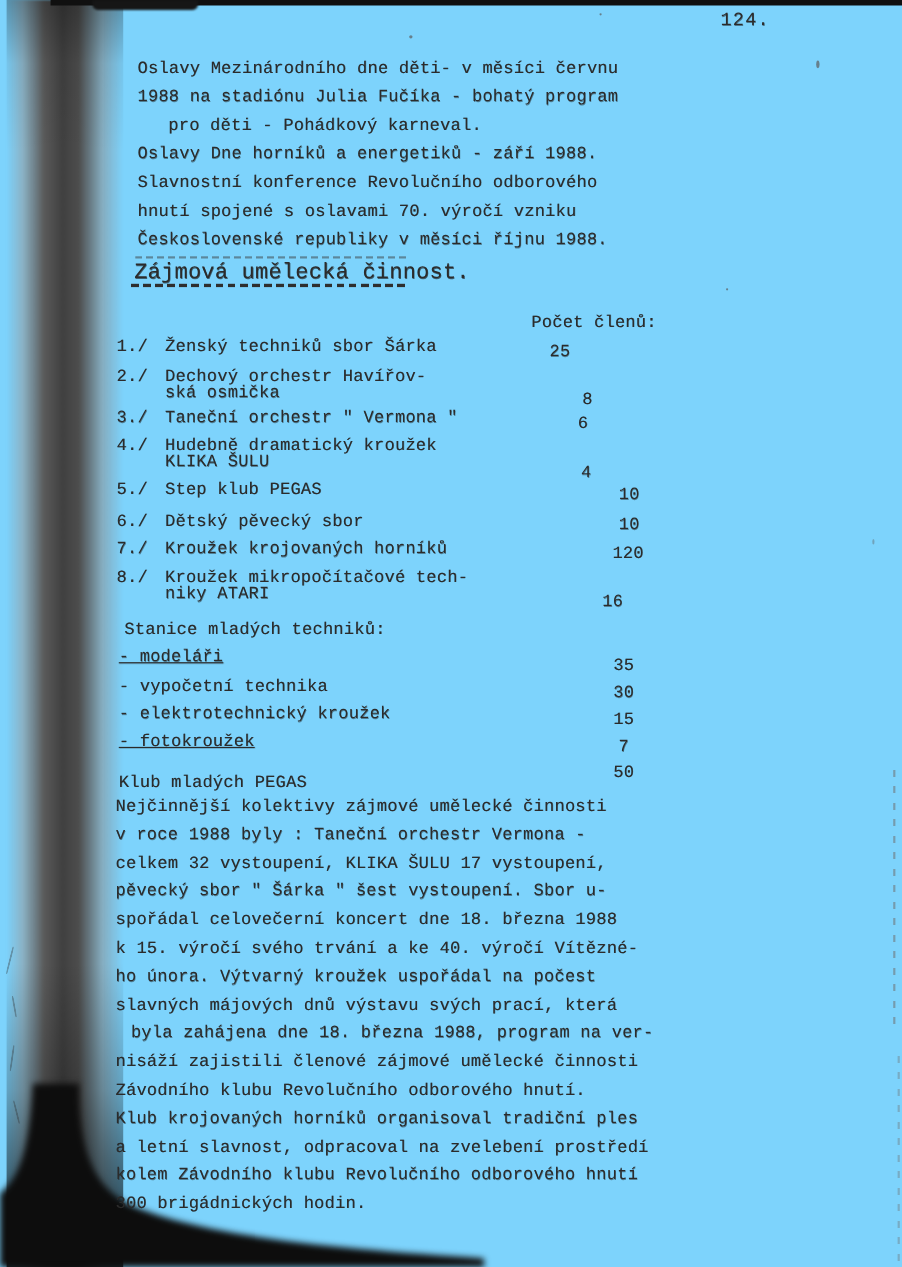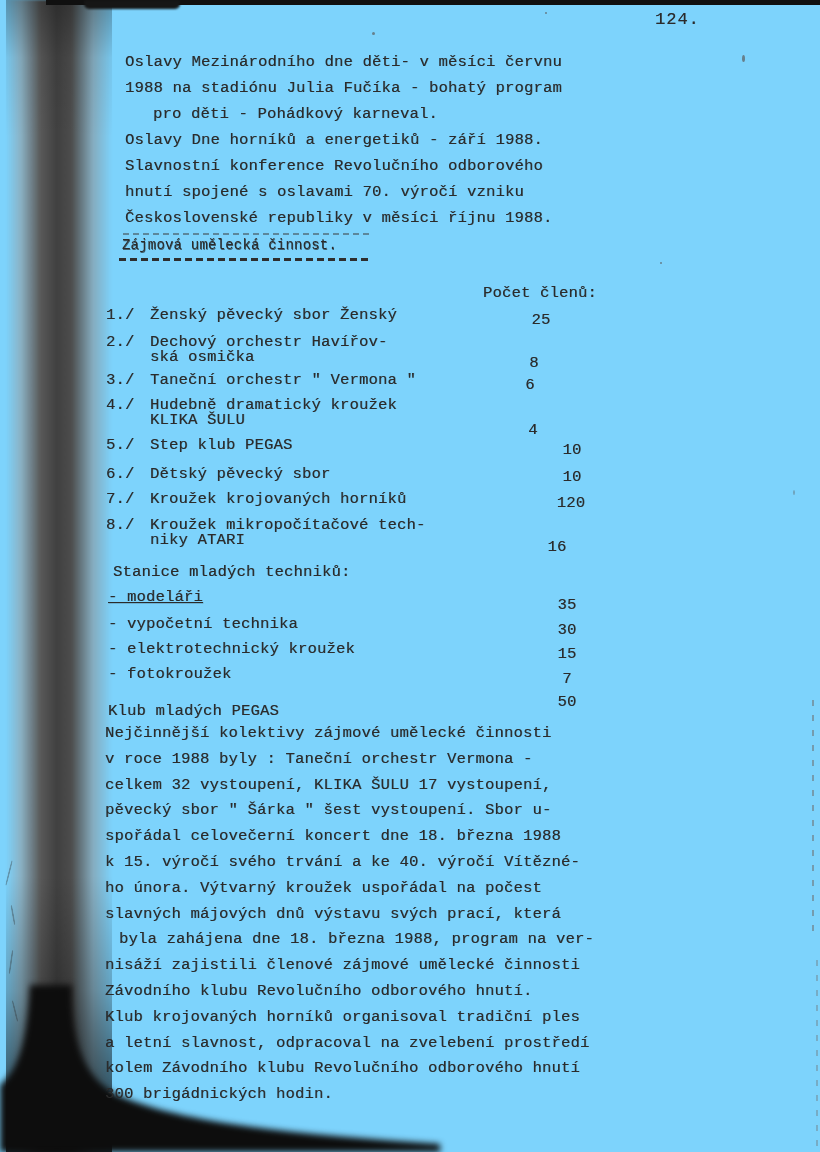--- a/index.html
+++ b/index.html
@@ -57,21 +57,21 @@
     white-space:pre;
     text-shadow:.4px .4px .4px rgba(25,25,25,.45);
   }
   .page-number{
     position:absolute;left:655px;top:10px;
     font-size:17px;letter-spacing:1px;
     text-shadow:.4px .4px .4px rgba(25,25,25,.5);
   }
   .doc-heading{
     position:absolute;left:122px;top:237px;
-    font-size:14px;letter-spacing:.2px;white-space:pre;
+    font-size:20px;letter-spacing:.2px;white-space:pre;
     text-shadow:.5px .5px .5px rgba(20,20,20,.6);
   }
   .head-underline{
     position:absolute;left:119px;top:258px;width:252px;height:3px;
     background:repeating-linear-gradient(90deg,#2e2e2e 0 7px,rgba(0,0,0,0) 7px 11px);
     filter:blur(.3px);
   }
   .head-overline{
     position:absolute;left:123px;top:233px;width:248px;height:2px;opacity:.5;
     background:repeating-linear-gradient(90deg,#3a3a3a 0 6px,rgba(0,0,0,0) 6px 10px);
@@ -116,22 +116,22 @@
       <div class="tline" style="left: 125px; top: 211px;">Československé republiky v měsíci říjnu 1988.</div>
     </div>
 
   <div class="head-overline"></div>
   <div class="doc-heading">Zájmová umělecká činnost.</div>
   <div class="head-underline"></div>
 
   <div class="tline col-header">Počet členů:</div>
   <div id="ens-block">
       <div class="tline" style="left: 106px; top: 308px;">1./</div>
-      <div class="tline" style="left: 150px; top: 308px;">Ženský pěvecký sbor Ženský</div>
-      <div class="tline" style="left: 496px; top: 313px; width: 90px; text-align: center;">25</div>
+      <div class="tline" style="left: 150px; top: 308px;">Ženský techniků sbor Šárka</div>
+      <div class="tline" style="left: 464px; top: 313px; width: 90px; text-align: center;">25</div>
       <div class="tline" style="left: 106px; top: 335px;">2./</div>
       <div class="tline" style="left: 150px; top: 335px;">Dechový orchestr Havířov-</div>
       <div class="tline" style="left: 150px; top: 350px;">ská osmička</div>
       <div class="tline" style="left: 489px; top: 356px; width: 90px; text-align: center;">8</div>
       <div class="tline" style="left: 106px; top: 373px;">3./</div>
       <div class="tline" style="left: 150px; top: 373px;">Taneční orchestr " Vermona "</div>
       <div class="tline" style="left: 485px; top: 378px; width: 90px; text-align: center;">6</div>
       <div class="tline" style="left: 106px; top: 398px;">4./</div>
       <div class="tline" style="left: 150px; top: 398px;">Hudebně dramatický kroužek</div>
       <div class="tline" style="left: 150px; top: 413px;">KLIKA ŠULU</div>
@@ -152,21 +152,21 @@
     </div>
 
   <div class="tline stn-heading">Stanice mladých techniků:</div>
   <div id="stn-block">
       <div class="tline" style="left: 108px; top: 590px; text-decoration: underline;">- modeláři</div>
       <div class="tline" style="left: 522px; top: 598px; width: 90px; text-align: center;">35</div>
       <div class="tline" style="left: 108px; top: 617px;">- vypočetní technika</div>
       <div class="tline" style="left: 522px; top: 623px; width: 90px; text-align: center;">30</div>
       <div class="tline" style="left: 108px; top: 642px;">- elektrotechnický kroužek</div>
       <div class="tline" style="left: 522px; top: 647px; width: 90px; text-align: center;">15</div>
-      <div class="tline" style="left: 108px; top: 667px;">- fotokroužek</div>
+      <div class="tline" style="left: 108px; top: 667px; text-decoration: underline;">- fotokroužek</div>
       <div class="tline" style="left: 522px; top: 672px; width: 90px; text-align: center;">7</div>
       <div class="tline" style="left: 108px; top: 692px; margin-top: 12px;">Klub mladých PEGAS</div>
       <div class="tline" style="left: 522px; top: 695px; width: 90px; text-align: center;">50</div>
     </div>
 
   <div id="body-block">
       <div class="tline" style="left: 105px; top: 726px;">Nejčinnější kolektivy zájmové umělecké činnosti</div>
       <div class="tline" style="left: 105px; top: 752px;">v roce 1988 byly : Taneční orchestr Vermona -</div>
       <div class="tline" style="left: 105px; top: 778px;">celkem 32 vystoupení, KLIKA ŠULU 17 vystoupení,</div>
       <div class="tline" style="left: 105px; top: 803px;">pěvecký sbor " Šárka " šest vystoupení. Sbor u-</div>

